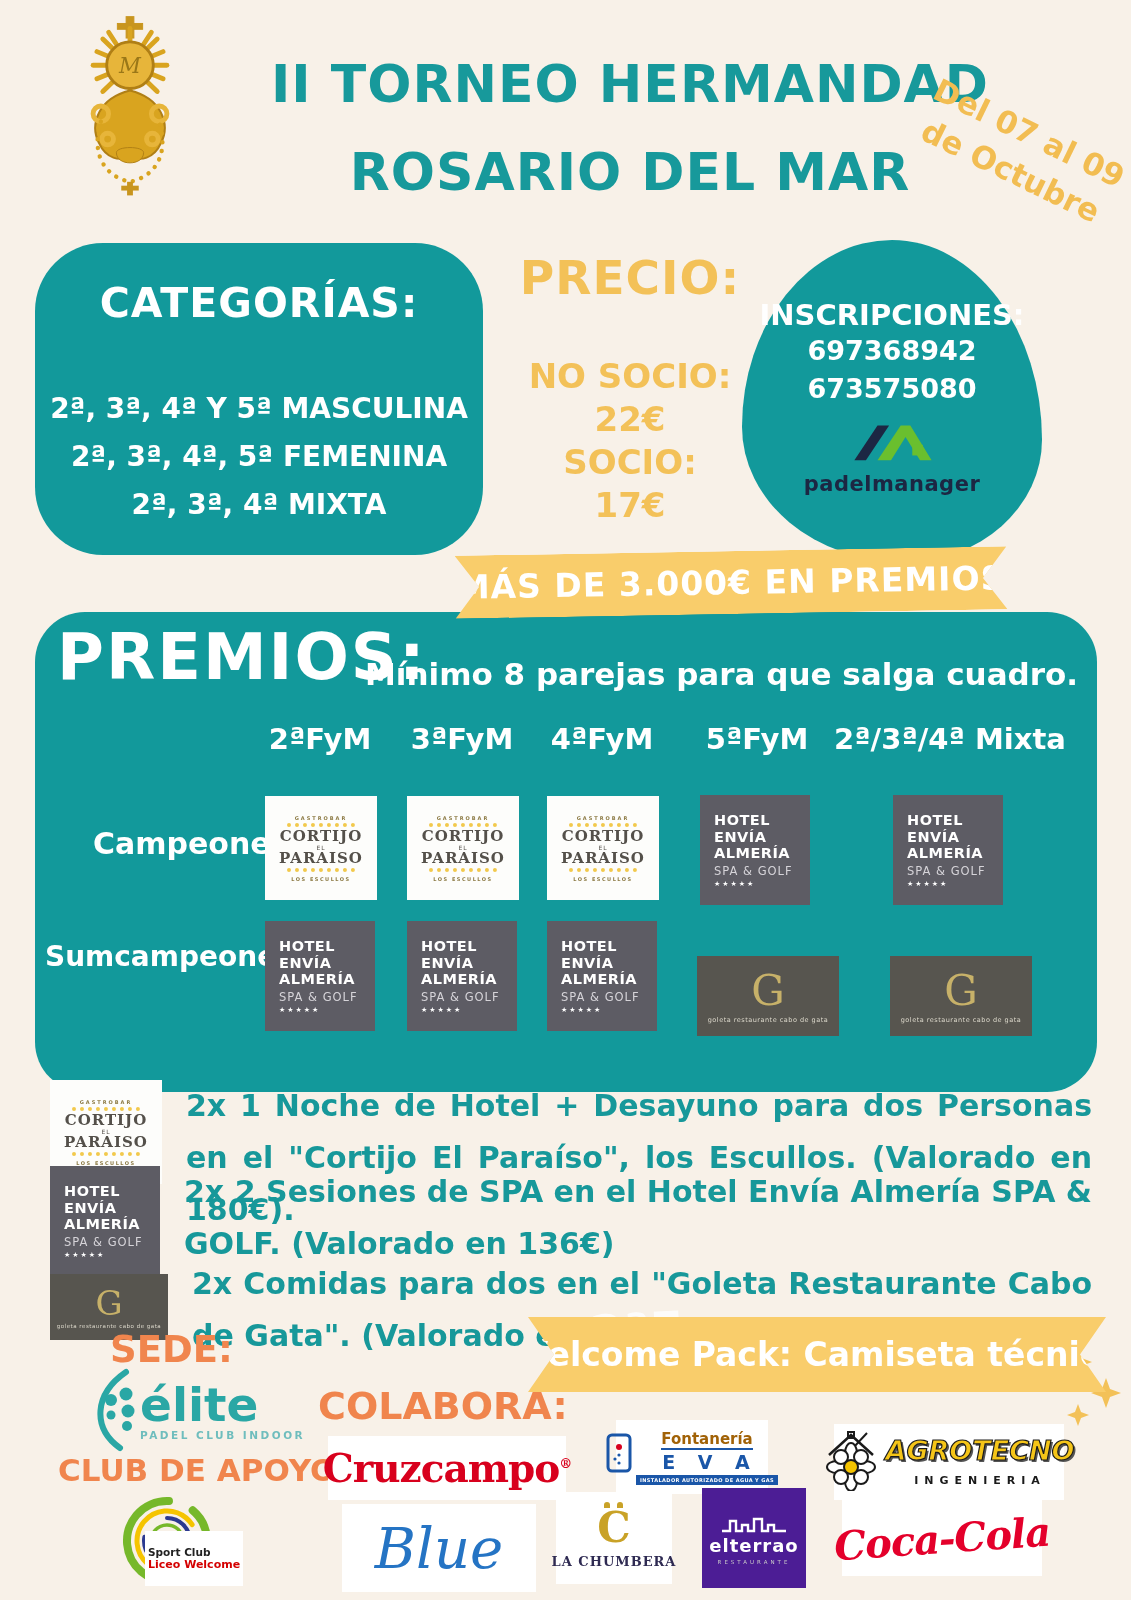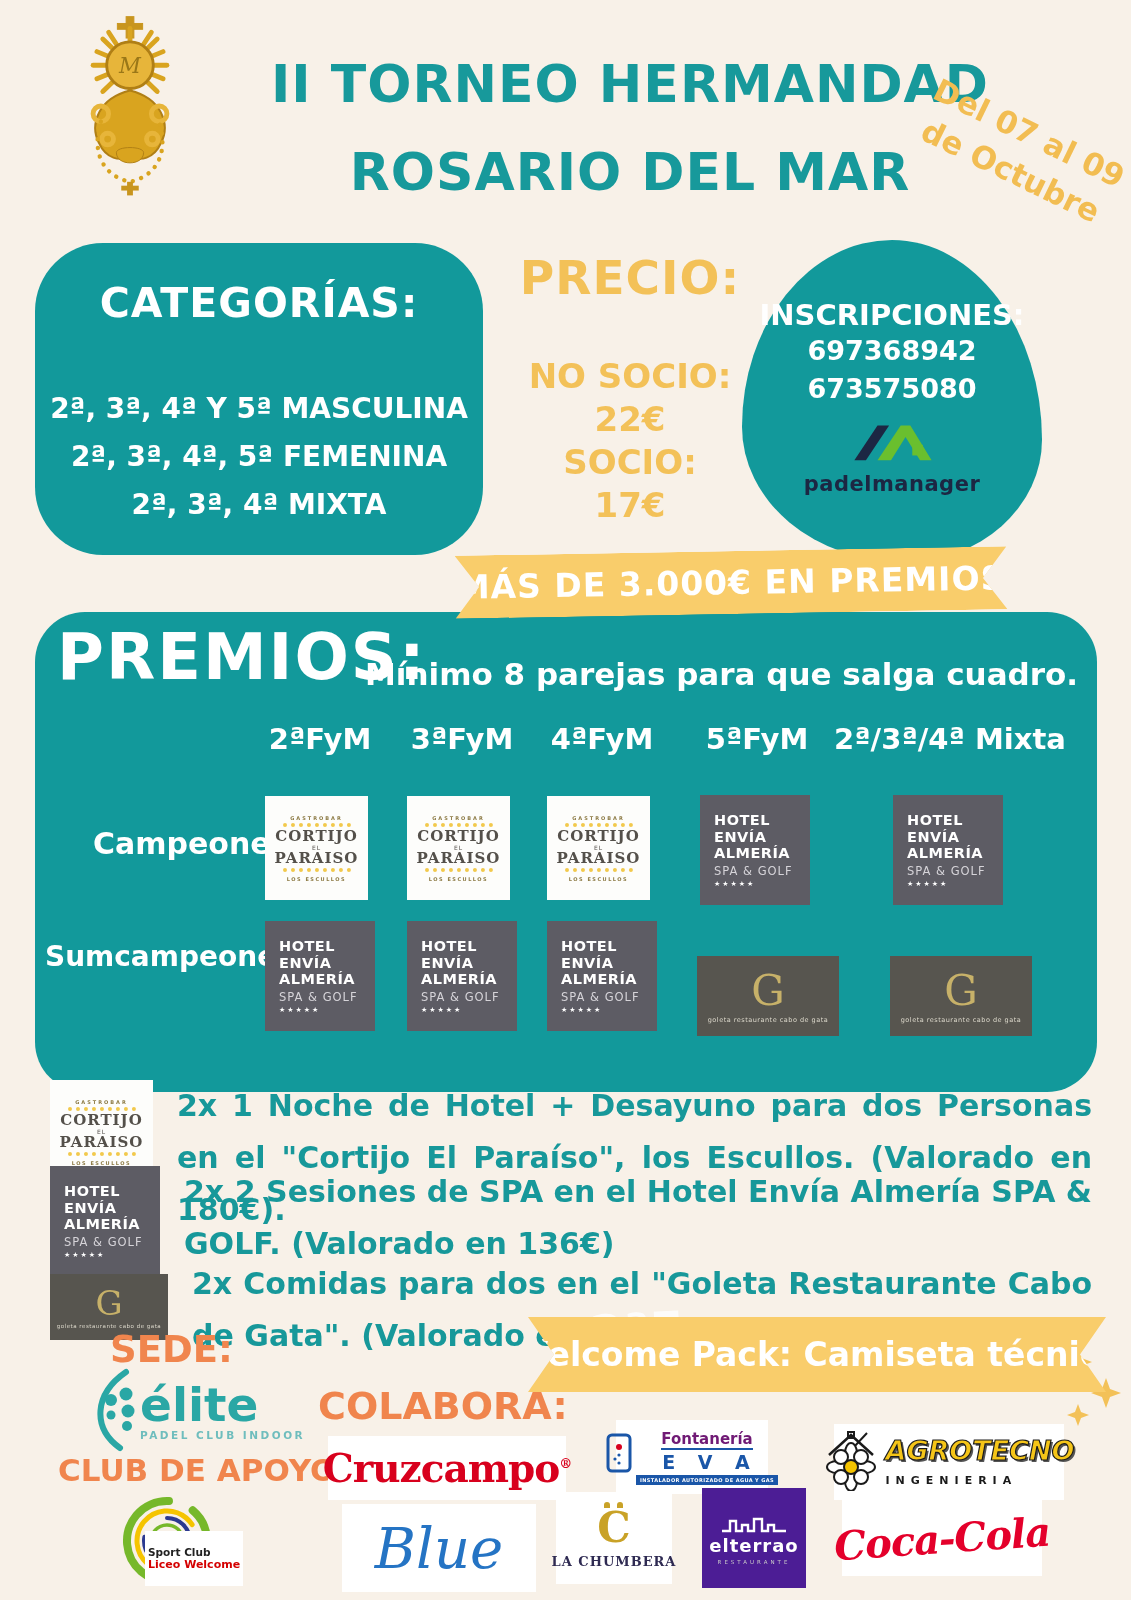--- a/index.html
+++ b/index.html
@@ -52,21 +52,21 @@
   .premios-box{position:absolute;left:35px;top:612px;width:1062px;height:480px;background:#12999b;
                border-radius:50px;color:#fff;}
   .premios-heading{position:absolute;left:22px;top:8px;font-size:64px;font-weight:800;letter-spacing:2px;}
   .premios-subtitle{position:absolute;left:330px;top:44px;font-size:31px;font-weight:800;white-space:nowrap;}
   .col-header{position:absolute;top:110px;transform:translateX(-50%);font-size:29px;font-weight:800;white-space:nowrap;}
   .row-label{position:absolute;font-size:30px;font-weight:800;white-space:nowrap;}
 
   
   .tile{display:flex;flex-direction:column;align-items:center;justify-content:center;box-sizing:border-box;}
   .premios-box .tile{position:absolute;}
-  .tile.cortijo{width:103px;height:104px;background:#fdfdfb;}
+  .tile.cortijo{width:112px;height:104px;background:#fdfdfb;}
   .c-top{font-size:5px;letter-spacing:2px;color:#8d7b45;font-weight:700;}
   .orn{width:68px;border-bottom:4px dotted #f2c94c;margin:2px 0;}
   .c-name{font-family:"DejaVu Serif",serif;font-size:15px;font-weight:700;color:#54504a;letter-spacing:1px;line-height:15px;}
   .c-el{font-size:6px;color:#54504a;letter-spacing:1px;line-height:7px;}
   .c-bot{font-size:5px;letter-spacing:1.5px;color:#8d7b45;font-weight:700;margin-top:2px;}
   .tile.envia{width:110px;height:110px;background:#5d5c64;align-items:flex-start;padding-left:14px;color:#fff;}
   .e-l{font-size:14.5px;font-weight:800;line-height:16.5px;letter-spacing:.5px;}
   .e-sg{font-size:11.5px;color:#d6d4d9;letter-spacing:1px;margin-top:2px;font-weight:400;}
   .e-stars{font-size:7px;letter-spacing:2px;margin-top:2px;}
   .tile.goleta{width:142px;height:80px;background:#57554f;}
@@ -98,33 +98,33 @@
   .liceo-l2{display:block;font-size:11px;color:#d40000;font-weight:800;line-height:13px;white-space:nowrap;}
 
   .sponsor{position:absolute;background:#fff;display:flex;align-items:center;justify-content:center;}
   .cruzcampo{left:328px;top:1436px;width:238px;height:64px;}
   .cruzcampo-name{font-family:"DejaVu Serif",serif;font-size:39px;font-weight:800;color:#d8001d;letter-spacing:-1px;}
   .cruzcampo-name sup{font-size:13px;}
   .blue{left:342px;top:1504px;width:194px;height:88px;}
   .blue-name{font-family:"DejaVu Serif",serif;font-style:italic;font-size:56px;color:#2574c4;}
   .eva{left:616px;top:1420px;width:152px;height:74px;gap:4px;}
   .eva-col{display:flex;flex-direction:column;align-items:center;}
-  .eva-l1{color:#701a75;font-size:15px;font-weight:800;border-bottom:2px solid #1a56a8;line-height:18px;}
+  .eva-l1{color:#a16207;font-size:15px;font-weight:800;border-bottom:2px solid #1a56a8;line-height:18px;}
   .eva-l2{color:#1a56a8;font-size:19px;font-weight:800;letter-spacing:8px;margin:1px 0 2px 6px;}
   .eva-banner{background:#1a56a8;color:#fff;font-size:5px;padding:2px 4px;letter-spacing:.4px;font-weight:700;white-space:nowrap;}
   .chumbera{left:556px;top:1492px;width:116px;height:92px;flex-direction:column;}
   .chumbera-c{font-family:"DejaVu Serif",serif;font-size:42px;font-weight:700;color:#c9a227;line-height:42px;position:relative;}
   .chumbera-c::before{content:"";position:absolute;top:-5px;left:7px;width:6px;height:6px;background:#c9a227;
                       border-radius:50% 50% 0 0;box-shadow:13px 0 0 #c9a227;}
   .chumbera-name{font-family:"DejaVu Serif",serif;font-size:13px;font-weight:800;color:#2e2a52;letter-spacing:1px;margin-top:5px;white-space:nowrap;}
   .elterrao{left:702px;top:1488px;width:104px;height:100px;background:#4c1d95;flex-direction:column;}
   .elterrao-name{color:#fff;font-size:18px;font-weight:700;letter-spacing:1px;line-height:18px;}
   .elterrao-sub{color:#c9c9c9;font-size:5.5px;letter-spacing:3px;margin-top:4px;}
   .agrotecno{left:834px;top:1424px;width:230px;height:76px;gap:6px;}
-  .agro-col{display:flex;flex-direction:column;align-items:flex-start;gap:7px;}
+  .agro-col{display:flex;flex-direction:column;align-items:center;gap:7px;}
   .agro-name{font-size:27px;font-weight:900;font-style:italic;color:#f5c518;-webkit-text-stroke:1.2px #1a1a1a;
              text-shadow:2px 2px 0 #555;line-height:27px;white-space:nowrap;}
   .agro-sub{font-size:11px;letter-spacing:6px;color:#1a1a1a;font-weight:700;margin-top:3px;}
   .cocacola{left:842px;top:1500px;width:200px;height:76px;}
   .cocacola-name{font-family:"DejaVu Serif",serif;font-style:italic;font-weight:800;font-size:40px;color:#e4002b;
                  transform:rotate(-4deg);letter-spacing:-1px;white-space:nowrap;}
   .sparkles{position:absolute;left:1040px;top:1338px;}
 </style>
 </head>
 <body>

